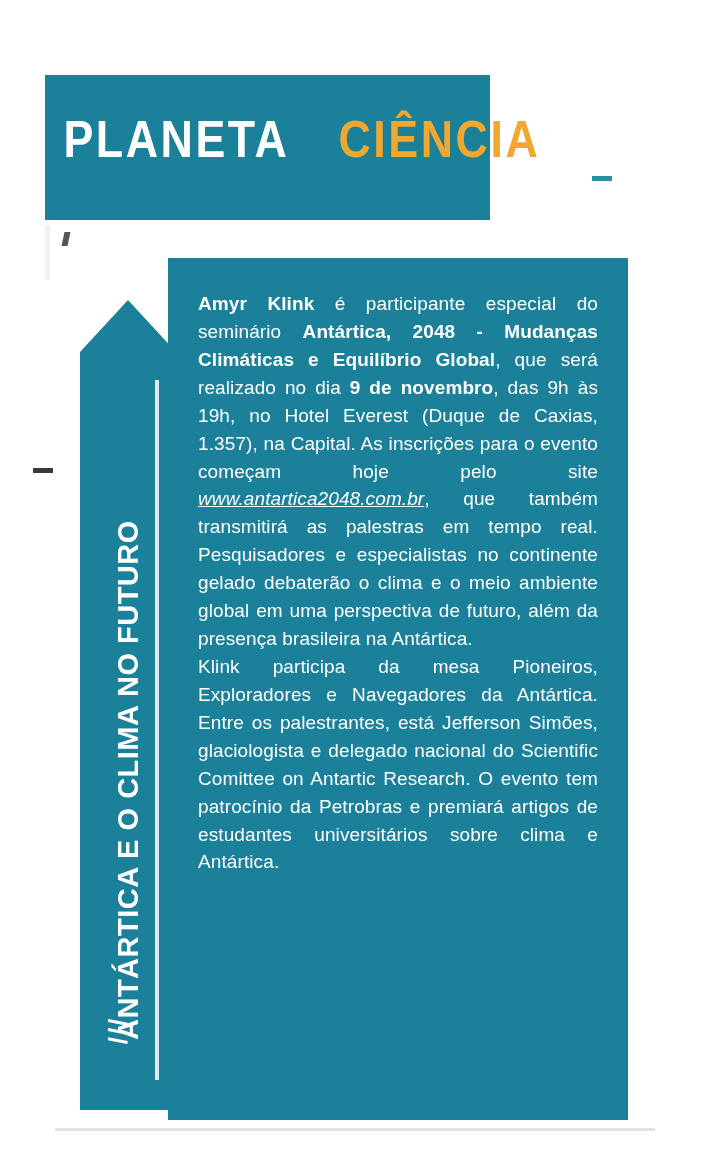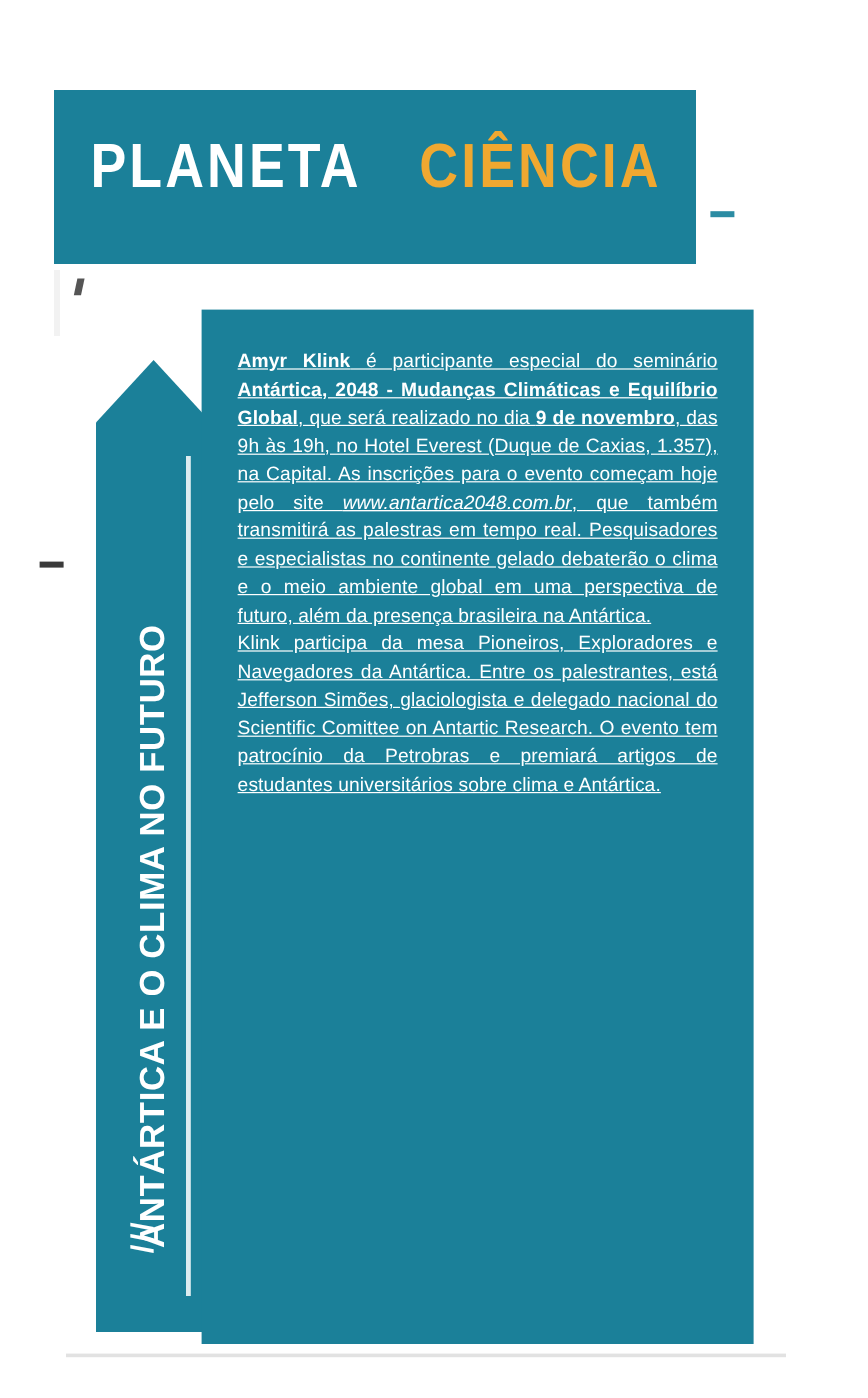--- a/index.html
+++ b/index.html
@@ -13,21 +13,21 @@
     position: relative;
     font-family: "Liberation Sans", sans-serif;
     overflow: hidden;
   }
 
   
   .masthead {
     position: absolute;
     left: 45px;
     top: 75px;
-    width: 535px;
+    width: 445px;
     height: 145px;
     background: #1b8099;
   }
   .masthead-text {
     position: absolute;
     left: 0;
     right: 0;
     top: 38px;
     text-align: center;
     font-family: "Liberation Sans Narrow", "Liberation Sans", sans-serif;
@@ -145,26 +145,25 @@
     left: 168px;
     top: 258px;
     width: 460px;
     height: 862px;
     background: #1b8099;
     box-sizing: border-box;
     padding: 32px 30px 24px 30px;
   }
   .article-text {
     color: #ffffff;
-    font-size: 16px;
+    font-size: 19px;
     line-height: 1.47;
     text-align: justify;
     font-family: "Liberation Sans", sans-serif;
     letter-spacing: 0.1px;
-    text-decoration: underline;
   }
   .article-text p {
     margin: 0;
   }
   .article-text p + p {
     margin-top: 0px;
   }
   .article-text b {
     font-weight: bold;
   }

